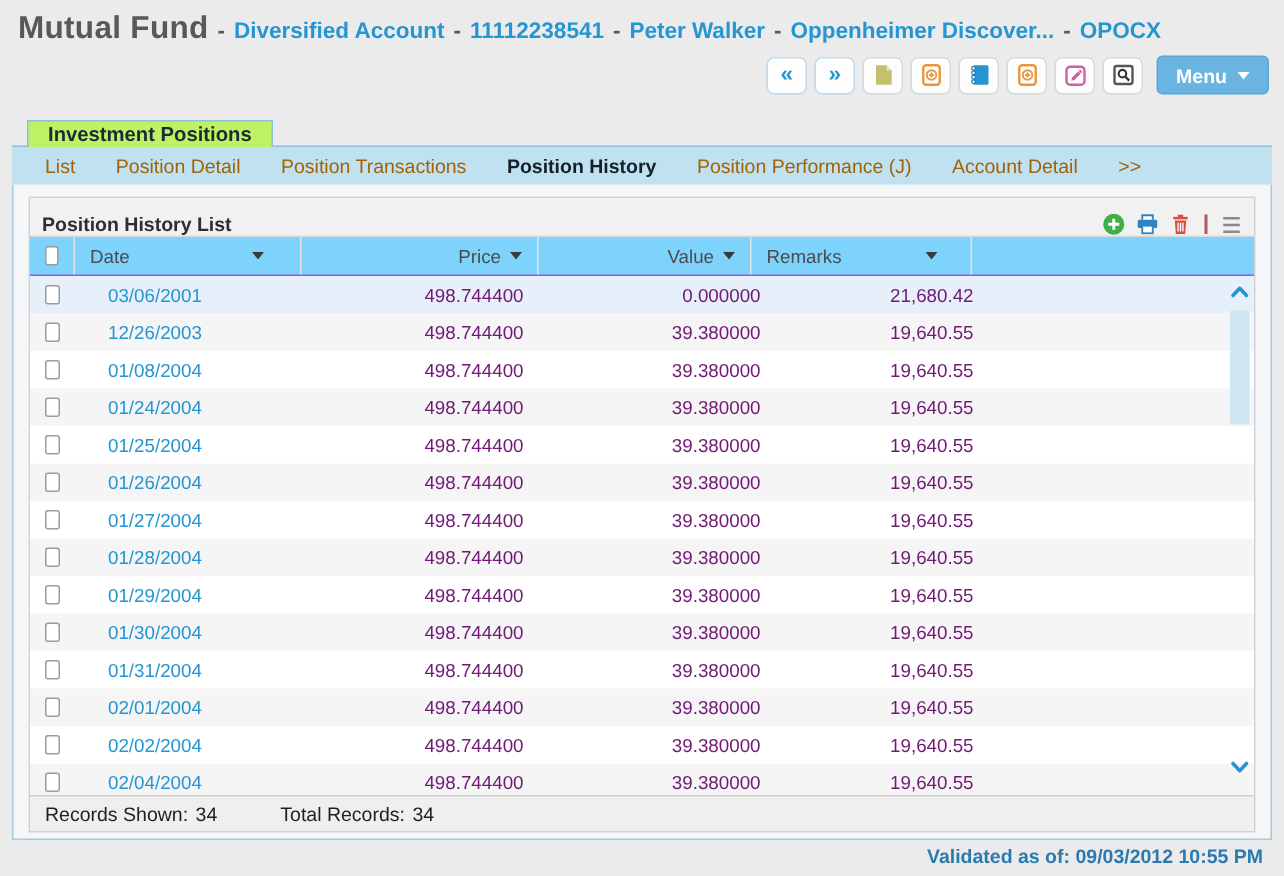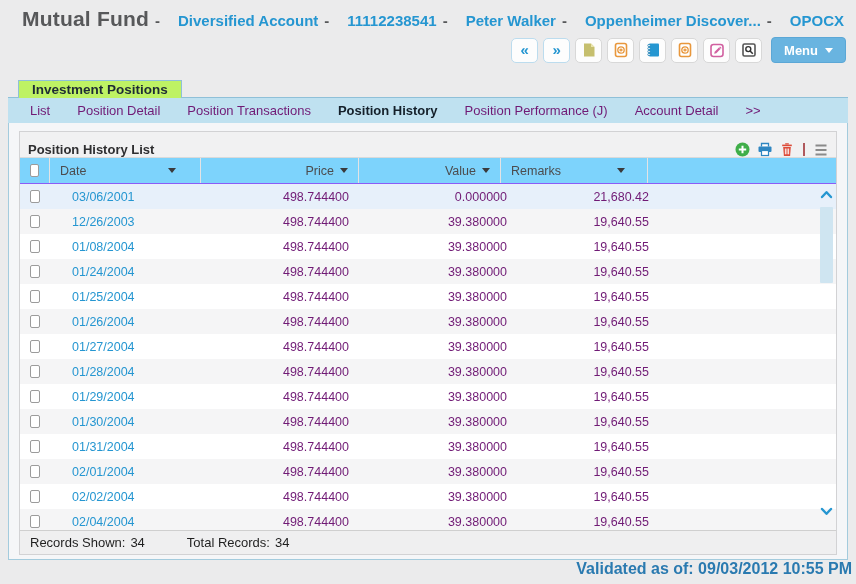--- a/index.html
+++ b/index.html
@@ -2,42 +2,42 @@
 <html><head>
 <meta charset="utf-8">
 <style>
   * { margin:0; padding:0; box-sizing:border-box; }
   html,body { background:#e4e4e6; }
   .page {
     position:relative; width:856px; height:584px; overflow:hidden;
     background:#ebebec; font-family:"Liberation Sans", sans-serif;
   }
   
-  .app-header { position:absolute; left:22px; top:7px; white-space:nowrap; display:flex; align-items:baseline; }
+  .app-header { position:absolute; left:12px; top:7px; white-space:nowrap; display:flex; align-items:baseline; }
   .app-title { font-size:21px; font-weight:bold; color:#57585a; letter-spacing:.2px; }
   .dash { font-size:15px; font-weight:bold; color:#57585a; margin:0 6px; }
-  .crumb { font-size:15px; font-weight:bold; color:#2596d1; cursor:pointer;margin-left:12px; }
+  .crumb { font-size:15px; font-weight:bold; color:#2596d1; cursor:pointer; }
   
   .toolbar { position:absolute; top:37px; right:10px; display:flex; align-items:center; gap:5px; }
   .tbtn { width:27px; height:25px; background:#fdfdfd; border:1px solid #d8d8d8; border-radius:5px;
           display:flex; align-items:center; justify-content:center; cursor:pointer; }
   .tbtn.nav { border-color:#bcdcee; color:#2596d1; font-size:15px; font-weight:bold; line-height:1; padding-bottom:2px; }
   .menu-btn { height:26px; margin-left:4px; background:#69b4e0; border:1px solid #5ba7d6; border-radius:4px;
               color:#fff; font-weight:bold; font-size:13px; padding:0 12px; display:flex; gap:7px;
               align-items:center; cursor:pointer; }
   .menu-caret { width:0; height:0; border-left:4px solid transparent; border-right:4px solid transparent;
                 border-top:5px solid #fff; }
   
   .main-tab { position:absolute; left:18px; top:80px; height:18px; padding:0 13px; background:#bef264;
               border:1px solid #8fc0d8; border-bottom:none; font-size:13.5px; font-weight:bold;
               color:#1e2b35; line-height:17px; z-index:3; cursor:pointer; }
   .subtab-bar { position:absolute; left:8px; right:8px; top:97px; height:26px; background:#bfe1f0;
                 border-top:1px solid #8fc0d8; display:flex; align-items:center; gap:27px;
                 padding-left:22px; z-index:2; }
-  .subtab { font-size:13px; color:#701a75; cursor:pointer; }
+  .subtab { font-size:13px; color:#a16207; cursor:pointer; }
   .subtab.active { font-weight:bold; color:#14202a; }
   
   .panel { position:absolute; left:8px; right:8px; top:123px; height:437px; background:#f5f6f8;
            border:1px solid #a3cbdd; border-top:none; }
   .listbox { position:absolute; left:10px; right:10px; top:8px; bottom:4px; background:#fff;
              border:1px solid #d2d2d4; display:flex; flex-direction:column; }
   .title-bar { height:26px; background:#f1f1f2; border-bottom:1px solid #dadada; display:flex;
                align-items:flex-end; padding:0 8px; flex:0 0 26px; }
   .list-title { font-size:13px; font-weight:bold; color:#2e2e30; }
   .actions { margin-left:auto; display:flex; align-items:center; gap:7px; }
@@ -71,21 +71,21 @@
   .vscroll { position:absolute; top:6px; right:2px; bottom:14px; width:15px; display:flex;
              flex-direction:column; align-items:center; }
   .sarrow { cursor:pointer; flex:0 0 auto; }
   .sthumb { width:13px; height:76px; background:#cfe5f1; margin-top:8px; border-radius:1px; cursor:pointer; }
   .sfill { flex:1; }
   
   .tfoot { height:24px; flex:0 0 24px; background:#efeff0; border-top:1px solid #cfcfcf; display:flex;
            align-items:center; padding:0 10px; font-size:13px; color:#1f1f1f; }
   .foot-pair { display:flex; gap:5px; }
   .foot-gap { width:42px; }
-  .validated { position:absolute; right:4px; bottom:6px; font-size:16px; font-weight:bold; color:#2a7ab0; }
+  .validated { position:absolute; right:14px; bottom:6px; font-size:13px; font-weight:bold; color:#2a7ab0; }
 </style>
 </head>
 <body>
 
 <div class="page">
 
   <div class="app-header">
     <span class="app-title">Mutual Fund</span>
   <span class="dash">-</span>
       <span class="crumb">Diversified Account</span>

